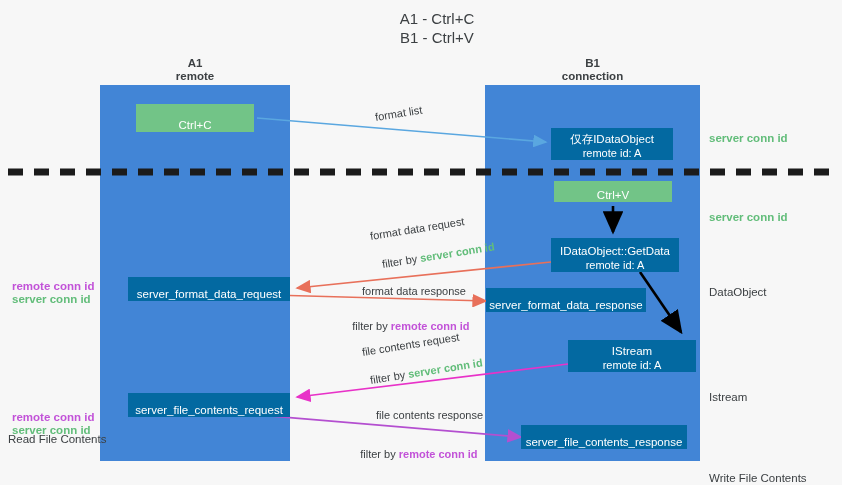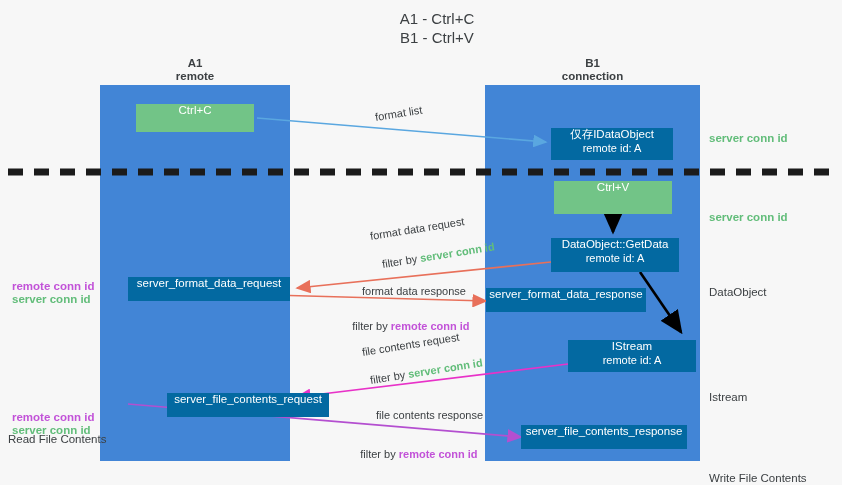--- a/index.html
+++ b/index.html
@@ -53,21 +53,21 @@
   }
   .lane-a { left: 100px; width: 190px; }
   .lane-b { left: 485px; width: 215px; }
   
   .box {
     position: absolute;
     box-sizing: border-box;
     display: flex;
     flex-direction: column;
     align-items: center;
-    justify-content: flex-start;
+    justify-content: flex-end;
     color: #ffffff;
     font-size: 11.5px;
     line-height: 13.5px;
     text-align: center;
     white-space: pre;
   }
   .box.green { background: #72c487; }
   .box.orange { background: #0369a1; }
   .box .l2 { font-size: 11px; }
   
@@ -168,43 +168,43 @@
 
   <div class="box green" style="left:136px; top:104px; width:118px; height:28px;">
     <span>Ctrl+C</span>
   </div>
 
   <div class="box orange" style="left:551px; top:128px; width:122px; height:32px;">
     <span>仅存IDataObject</span>
     <span class="l2">remote id: A</span>
   </div>
 
-  <div class="box green" style="left:554px; top:181px; width:118px; height:33px;">
+  <div class="box green" style="left:554px; top:181px; width:118px; height:21px;">
     <span>Ctrl+V</span>
   </div>
 
   <div class="box orange" style="left:551px; top:238px; width:128px; height:34px;">
-    <span>DataObject::GetData</span>
+    <span>IDataObject::GetData</span>
     <span class="l2">remote id: A</span>
   </div>
 
   <div class="box orange" style="left:568px; top:340px; width:128px; height:32px;">
     <span>IStream</span>
     <span class="l2">remote id: A</span>
   </div>
 
   <div class="box orange" style="left:128px; top:277px; width:162px; height:24px;">
     <span>server_format_data_request</span>
   </div>
 
   <div class="box orange" style="left:486px; top:288px; width:160px; height:24px;">
     <span>server_format_data_response</span>
   </div>
 
-  <div class="box orange" style="left:128px; top:393px; width:162px; height:24px;margin-left:39px;">
+  <div class="box orange" style="left:128px; top:393px; width:162px; height:24px;">
     <span>server_file_contents_request</span>
   </div>
 
   <div class="box orange" style="left:521px; top:425px; width:166px; height:24px;">
     <span>server_file_contents_response</span>
   </div>
 
   <div class="anno green" style="left:709px; top:131px;">server conn id</div>
   <div class="anno green" style="left:709px; top:210px;">server conn id</div>
   <div class="anno dark" style="left:709px; top:245px;">DataObject</div>

